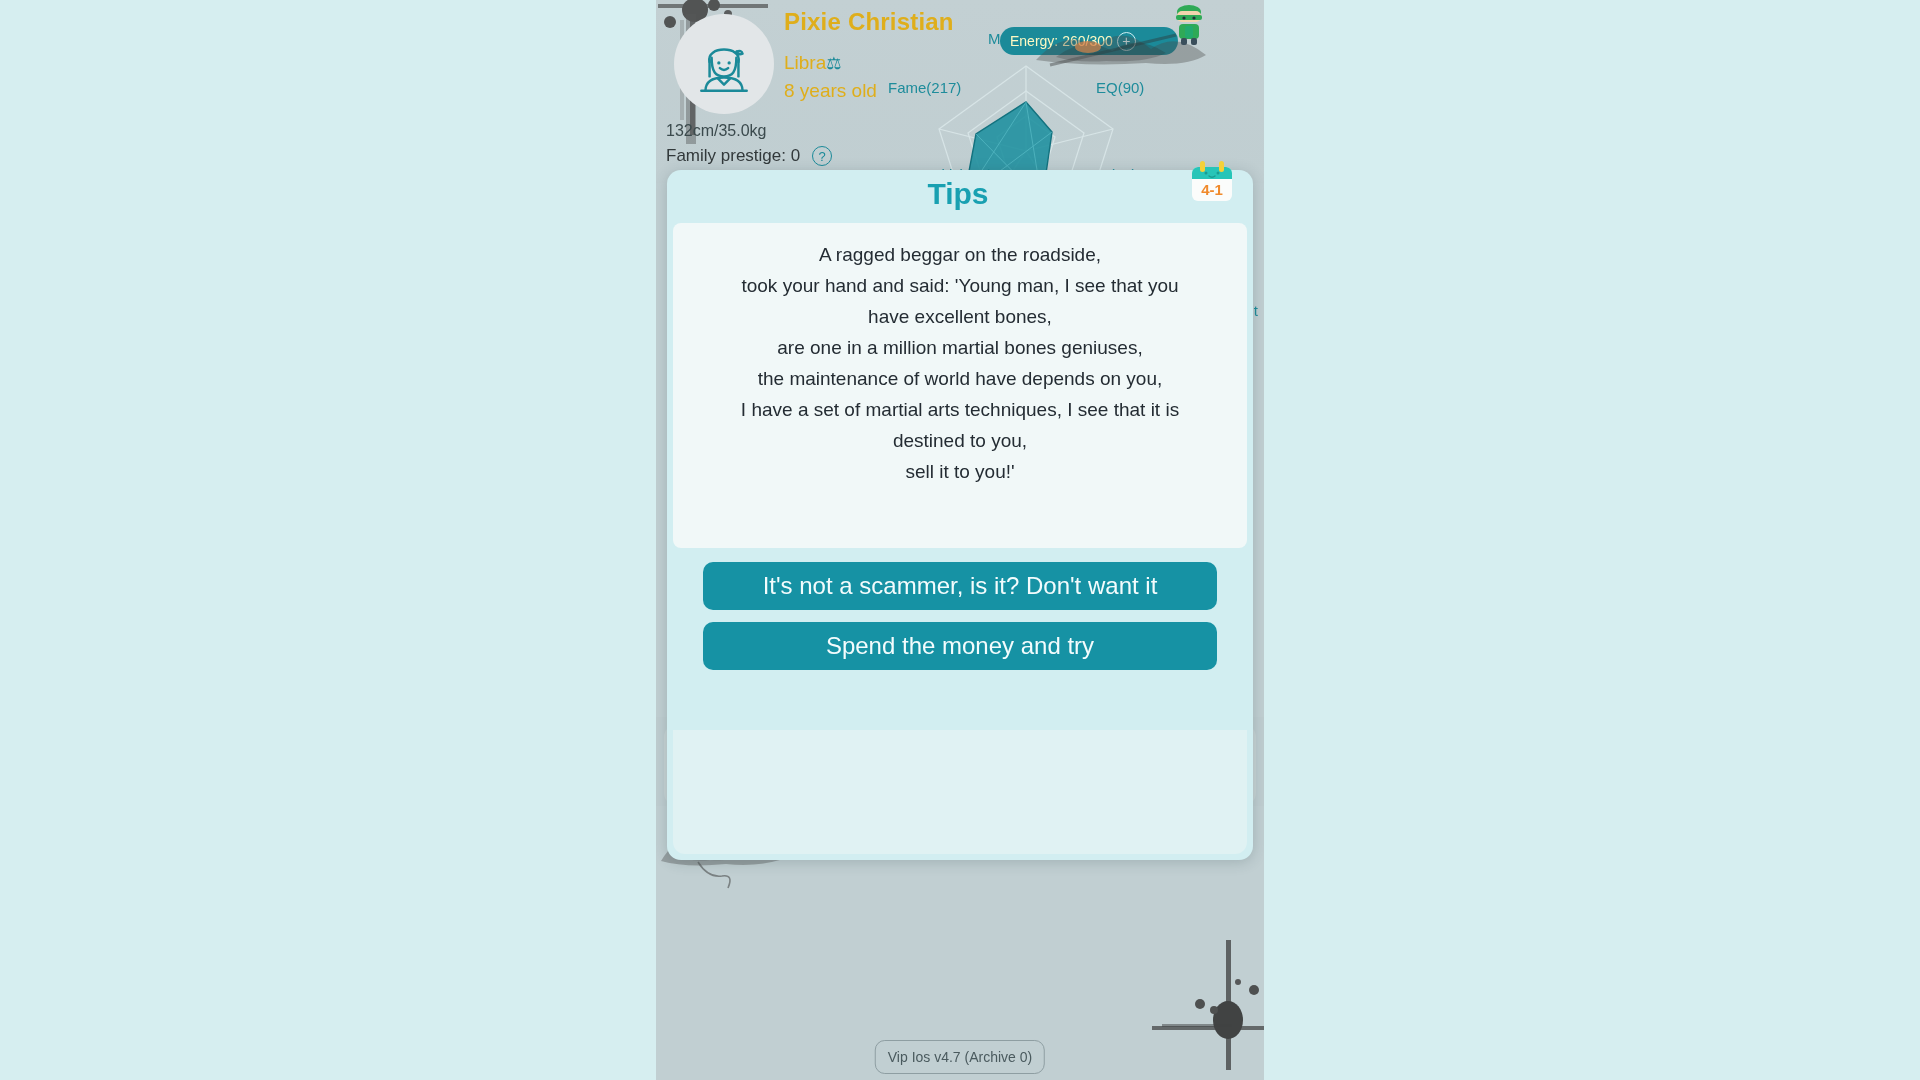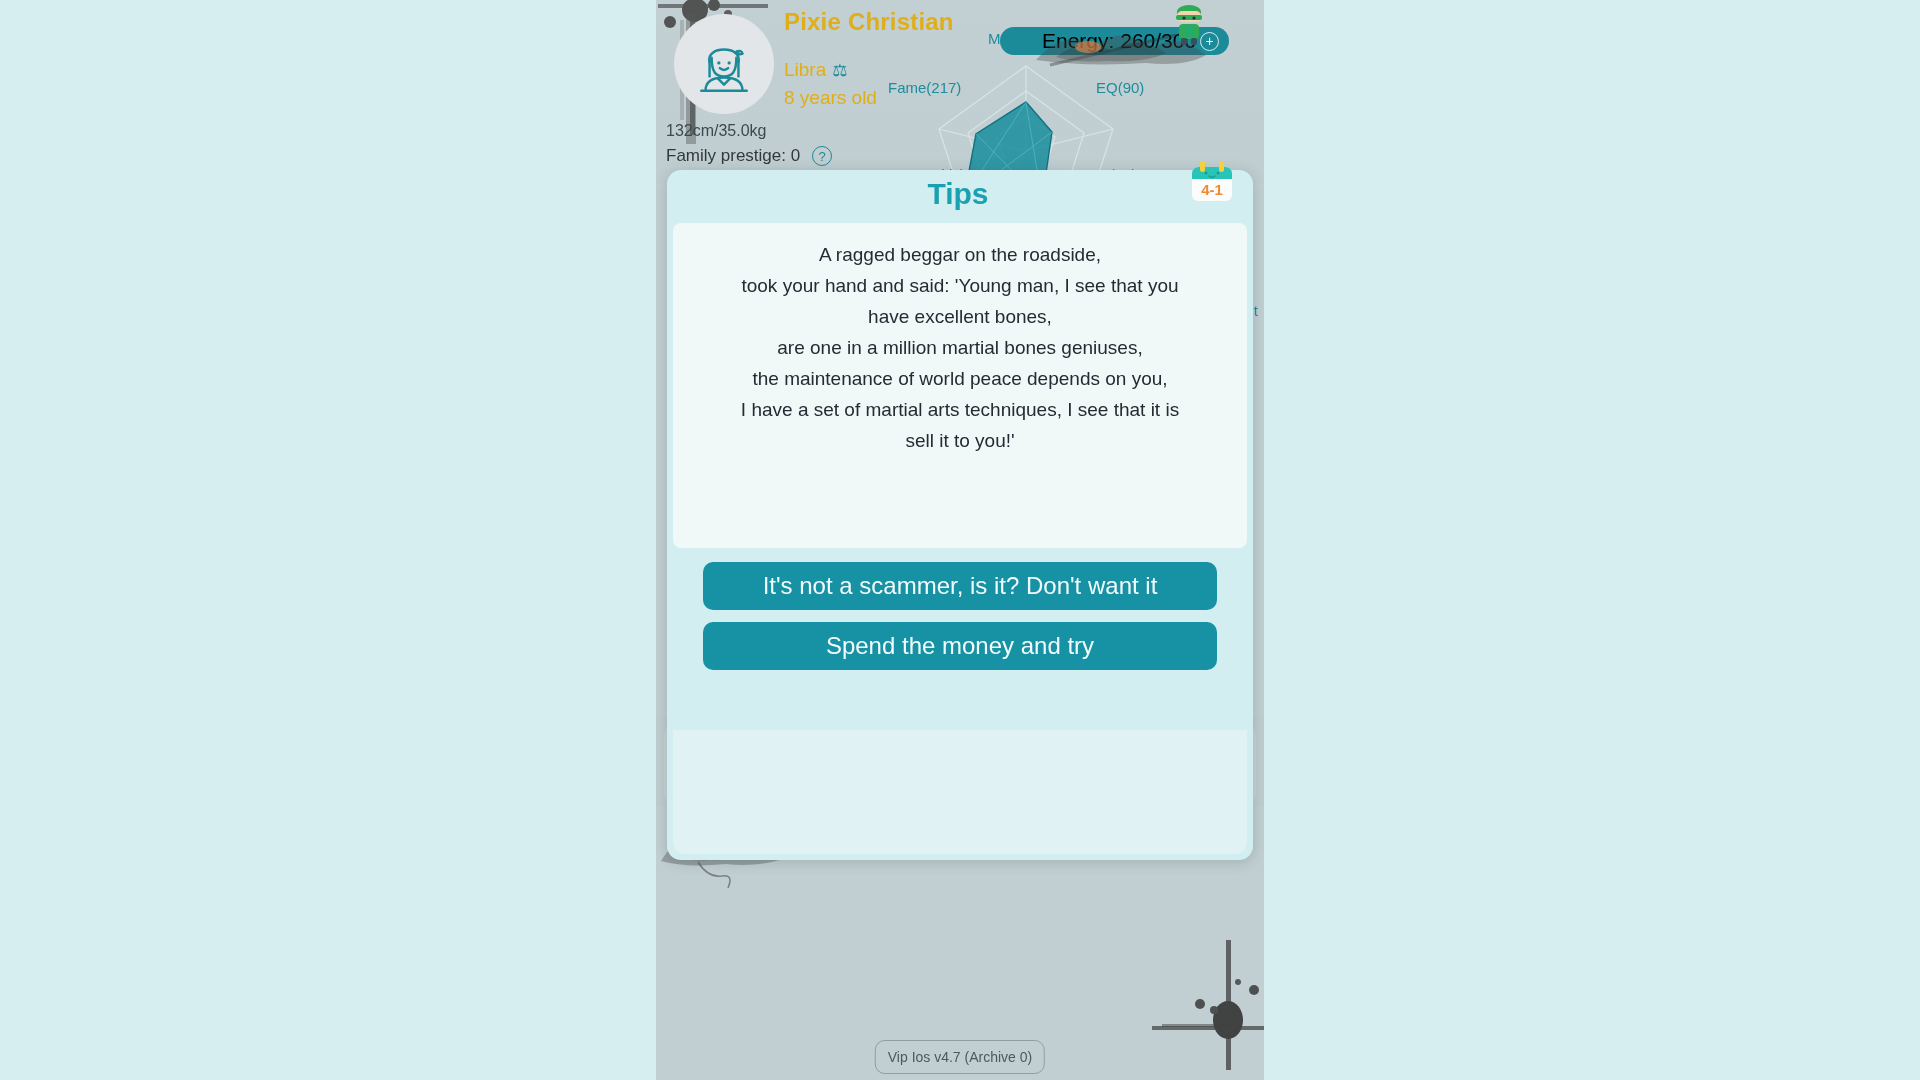--- a/index.html
+++ b/index.html
@@ -39,21 +39,21 @@
     background: #e2e6e8;
     display: flex; align-items: center; justify-content: center;
   }
   #avatar svg { width: 66px; height: 66px; }
 
   #name-block { position: absolute; left: 128px; top: 8px; }
   #char-name {
     color: #dfae1b; font-size: 24px; font-weight: bold; letter-spacing: .2px;
   }
   #zodiac-row {
-    display: flex; align-items: center; gap: 6px; margin-top: 23px;
+    display: flex; align-items: center; margin-top: 16px;
   }
   #zodiac-text { color: #dfae1b; font-size: 19px; }
   #zodiac-icon { font-size: 17px; color: #1b8a99; line-height: 1; }
   #age-text { color: #dfae1b; font-size: 19px; margin-top: 6px; }
 
   #body-stat {
     position: absolute; left: 10px; top: 122px;
     color: #3b4a4d; font-size: 16px;
   }
   #prestige-row {
@@ -75,21 +75,21 @@
     position: absolute; color: #1e8c9b; font-size: 15px; white-space: nowrap;
   }
 
   
   #energy-pill {
     position: absolute; left: 344px; top: 27px;
     height: 28px; padding: 0 10px; min-width: 178px;
     border-radius: 14px; background: #1b8a99;
     display: flex; align-items: center; gap: 4px;
   }
-  #energy-text { color: #000000; font-size: 21px; white-space: nowrap; margin-left: 32px; }
+  #energy-text { color: #fef9c3; font-size: 14px; white-space: nowrap; }
   #energy-plus {
     width: 19px; height: 19px; border-radius: 50%;
     border: 1.6px solid #cfeff3; color: #eafbfd;
     font-size: 14px; line-height: 16px; text-align: center;
   }
   #ink-mount-top {
     position: absolute; left: 370px; top: 5px; width: 200px; height: 70px;
     opacity: .8; pointer-events: none;
   }
   #hero-sprite {
@@ -417,22 +417,23 @@
             <text x="25" y="37" text-anchor="middle" font-family="Liberation Sans, sans-serif" font-size="15" font-weight="bold" fill="#f08a2c">4-1</text>
           </svg>
         </div>
       </div>
 
       <div id="tips-body">
         <div class="tip-line">A ragged beggar on the roadside,</div>
         <div class="tip-line">took your hand and said: 'Young man, I see that you</div>
         <div class="tip-line">have excellent bones,</div>
         <div class="tip-line">are one in a million martial bones geniuses,</div>
-        <div class="tip-line">the maintenance of world peace depends on you,</div>
+        <div class="tip-line">the maintenance of world have depends on you,</div>
         <div class="tip-line">I have a set of martial arts techniques, I see that it is</div>
+        <div class="tip-line">destined to you,</div>
         <div class="tip-line">sell it to you!'</div>
       </div>
 
       <div id="choices">
         <button class="choice-btn">It's not a scammer, is it? Don't want it</button>
         <button class="choice-btn">Spend the money and try</button>
       </div>
 
       <div id="modal-spacer"></div>
     </div>

